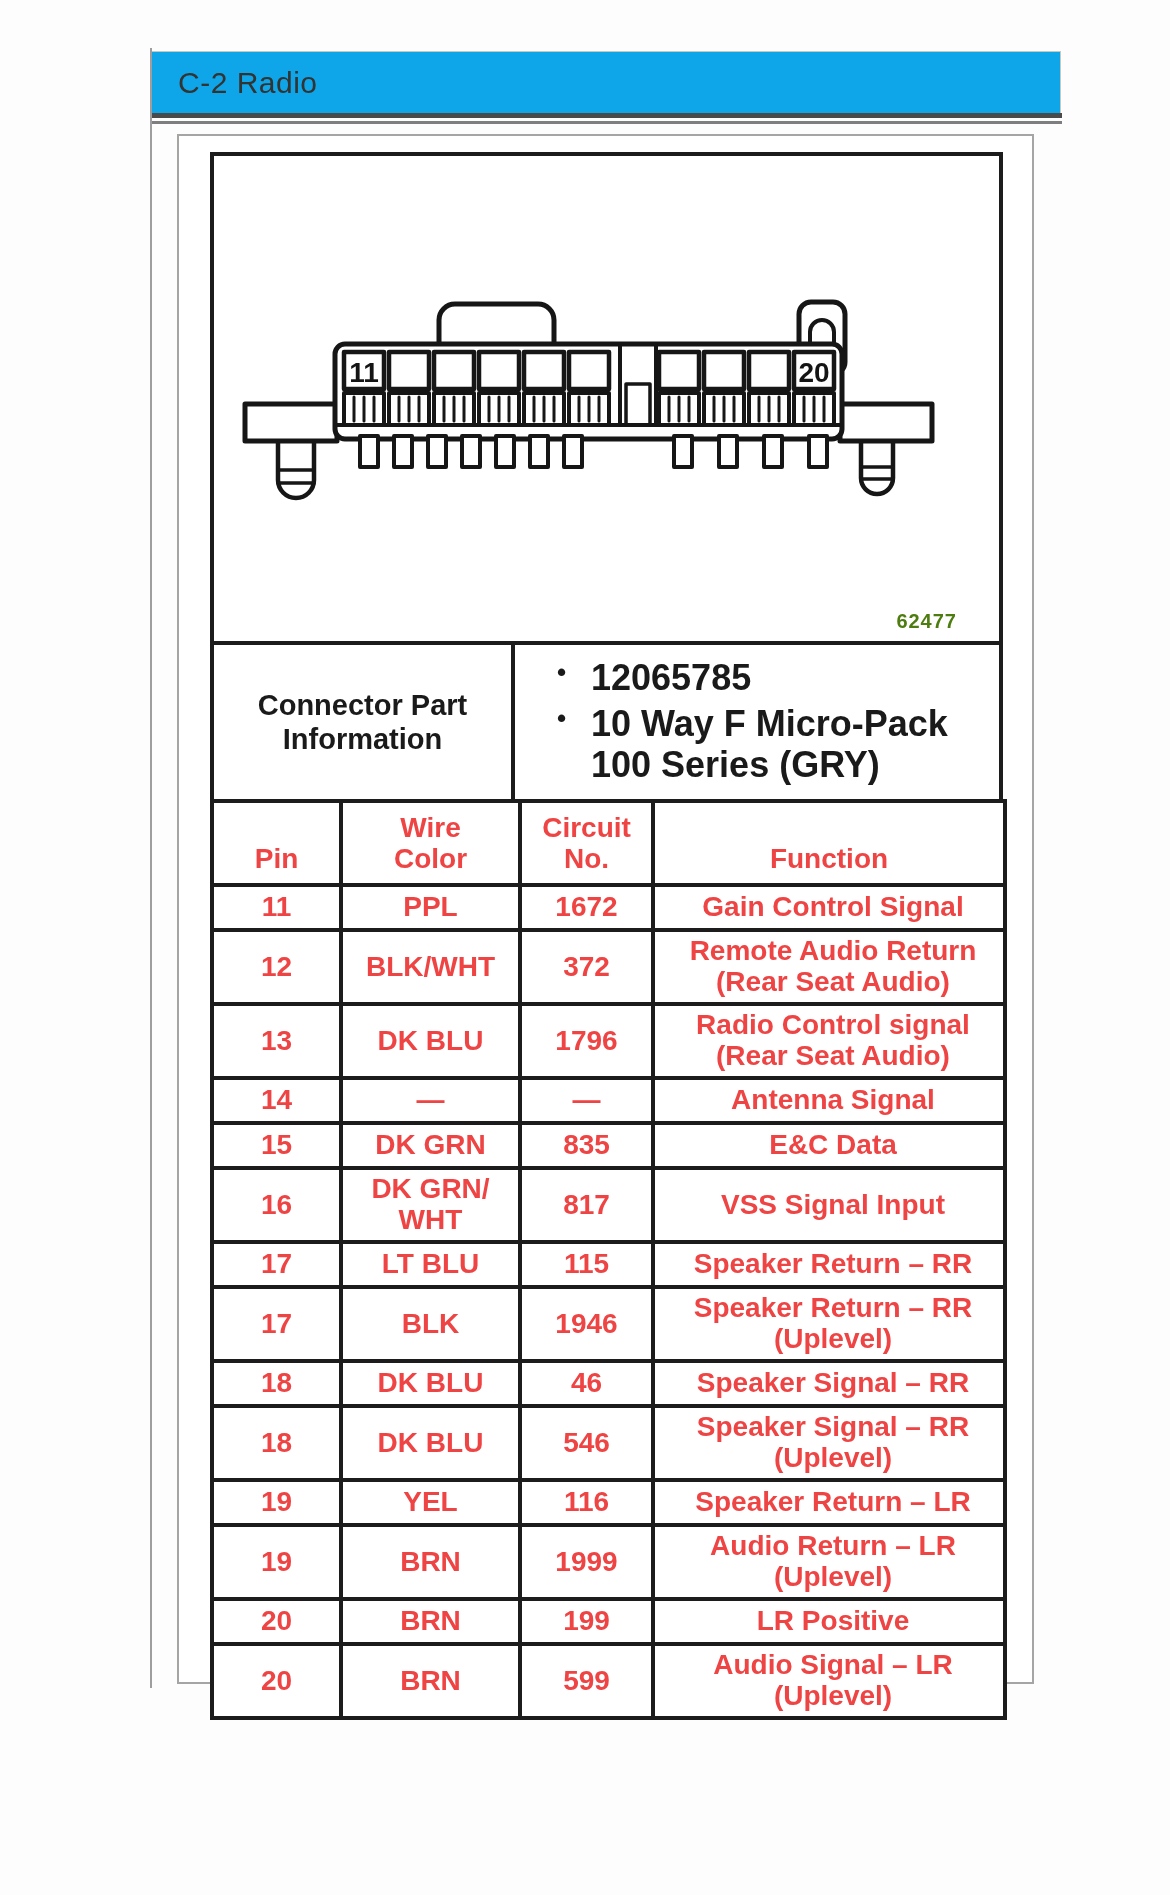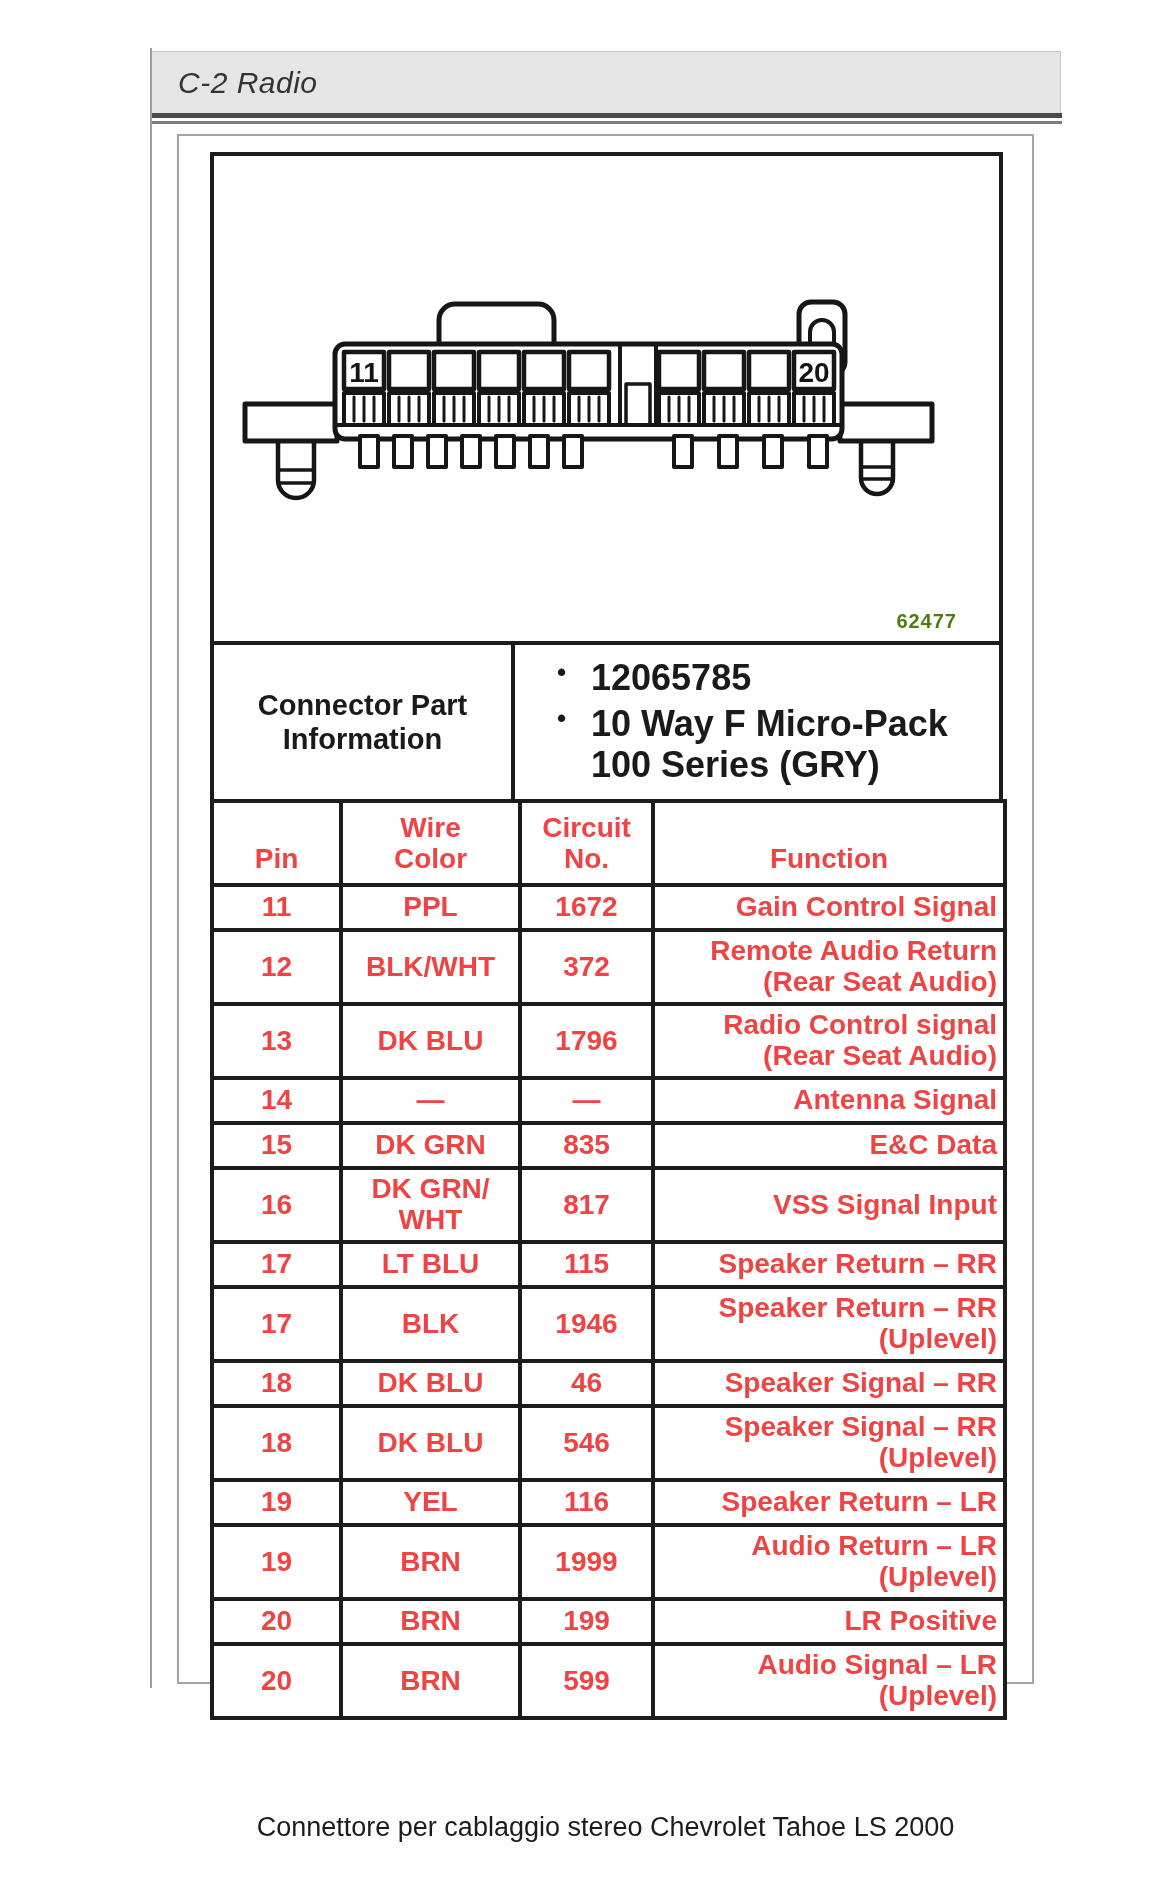--- a/index.html
+++ b/index.html
@@ -12,22 +12,22 @@
 
   
   .frame-line {
     position:absolute; left:150px; top:48px; width:2px; height:1640px;
     background:#9e9e9e;
   }
 
   
   .header-bar {
     position:absolute; left:152px; top:51px; width:909px; height:62px;
-    background:#e5e5e5; border-top:1px solid #c9c8bd; border-right:1px solid #c9c8bd;
-    display:flex; align-items:center; padding-left:26px;font-style:italic;
+    background:#0ea5e9; border-top:1px solid #c9c8bd; border-right:1px solid #c9c8bd;
+    display:flex; align-items:center; padding-left:26px;
   }
   .header-bar span { font-size:30px; color:#333331; letter-spacing:.5px; }
   .rule-dark { position:absolute; left:152px; top:113px; width:910px; height:5px; background:#4a4a4a; }
   .rule-mid  { position:absolute; left:152px; top:121px; width:910px; height:3px; background:#7e7e7e; }
 
   
   .panel {
     position:absolute; left:177px; top:134px; width:857px; height:1550px;
     background:#ffffff; border:2px solid #a5a5a3;
   }
@@ -68,21 +68,21 @@
     font-size:28px; line-height:1.1; color:#ef4444;
   }
   .pin-table th {
     height:84px; vertical-align:bottom; text-align:center;
     font-weight:700; padding-bottom:8px;
   }
   .pin-table td { font-weight:700; padding:3px 6px; }
   tr.row-single td { height:45px; }
   tr.row-double td { height:74px; }
   .c-pin, .c-color, .c-circ { text-align:center; }
-  .c-func { text-align:right; padding-left:14px !important; }
+  .c-func { text-align:center; padding-left:14px !important; }
 
   
   .caption {
     position:absolute; left:177px; top:1812px; width:857px;
     text-align:center; font-size:27px; color:#1c1c1c;
   }
 </style>
 </head>
 <body>
 
@@ -305,15 +305,14 @@
             <td class="c-circ">599</td>
             <td class="c-func">Audio Signal – LR
 (Uplevel)</td>
           </tr>
         </tbody>
       </table>
 
     </div>
   </div>
 
-  <div class="caption">Connettore per cablaggio stereo Chevrolet Tahoe LS 2000</div>
 
 </div>
 
 </body></html>

